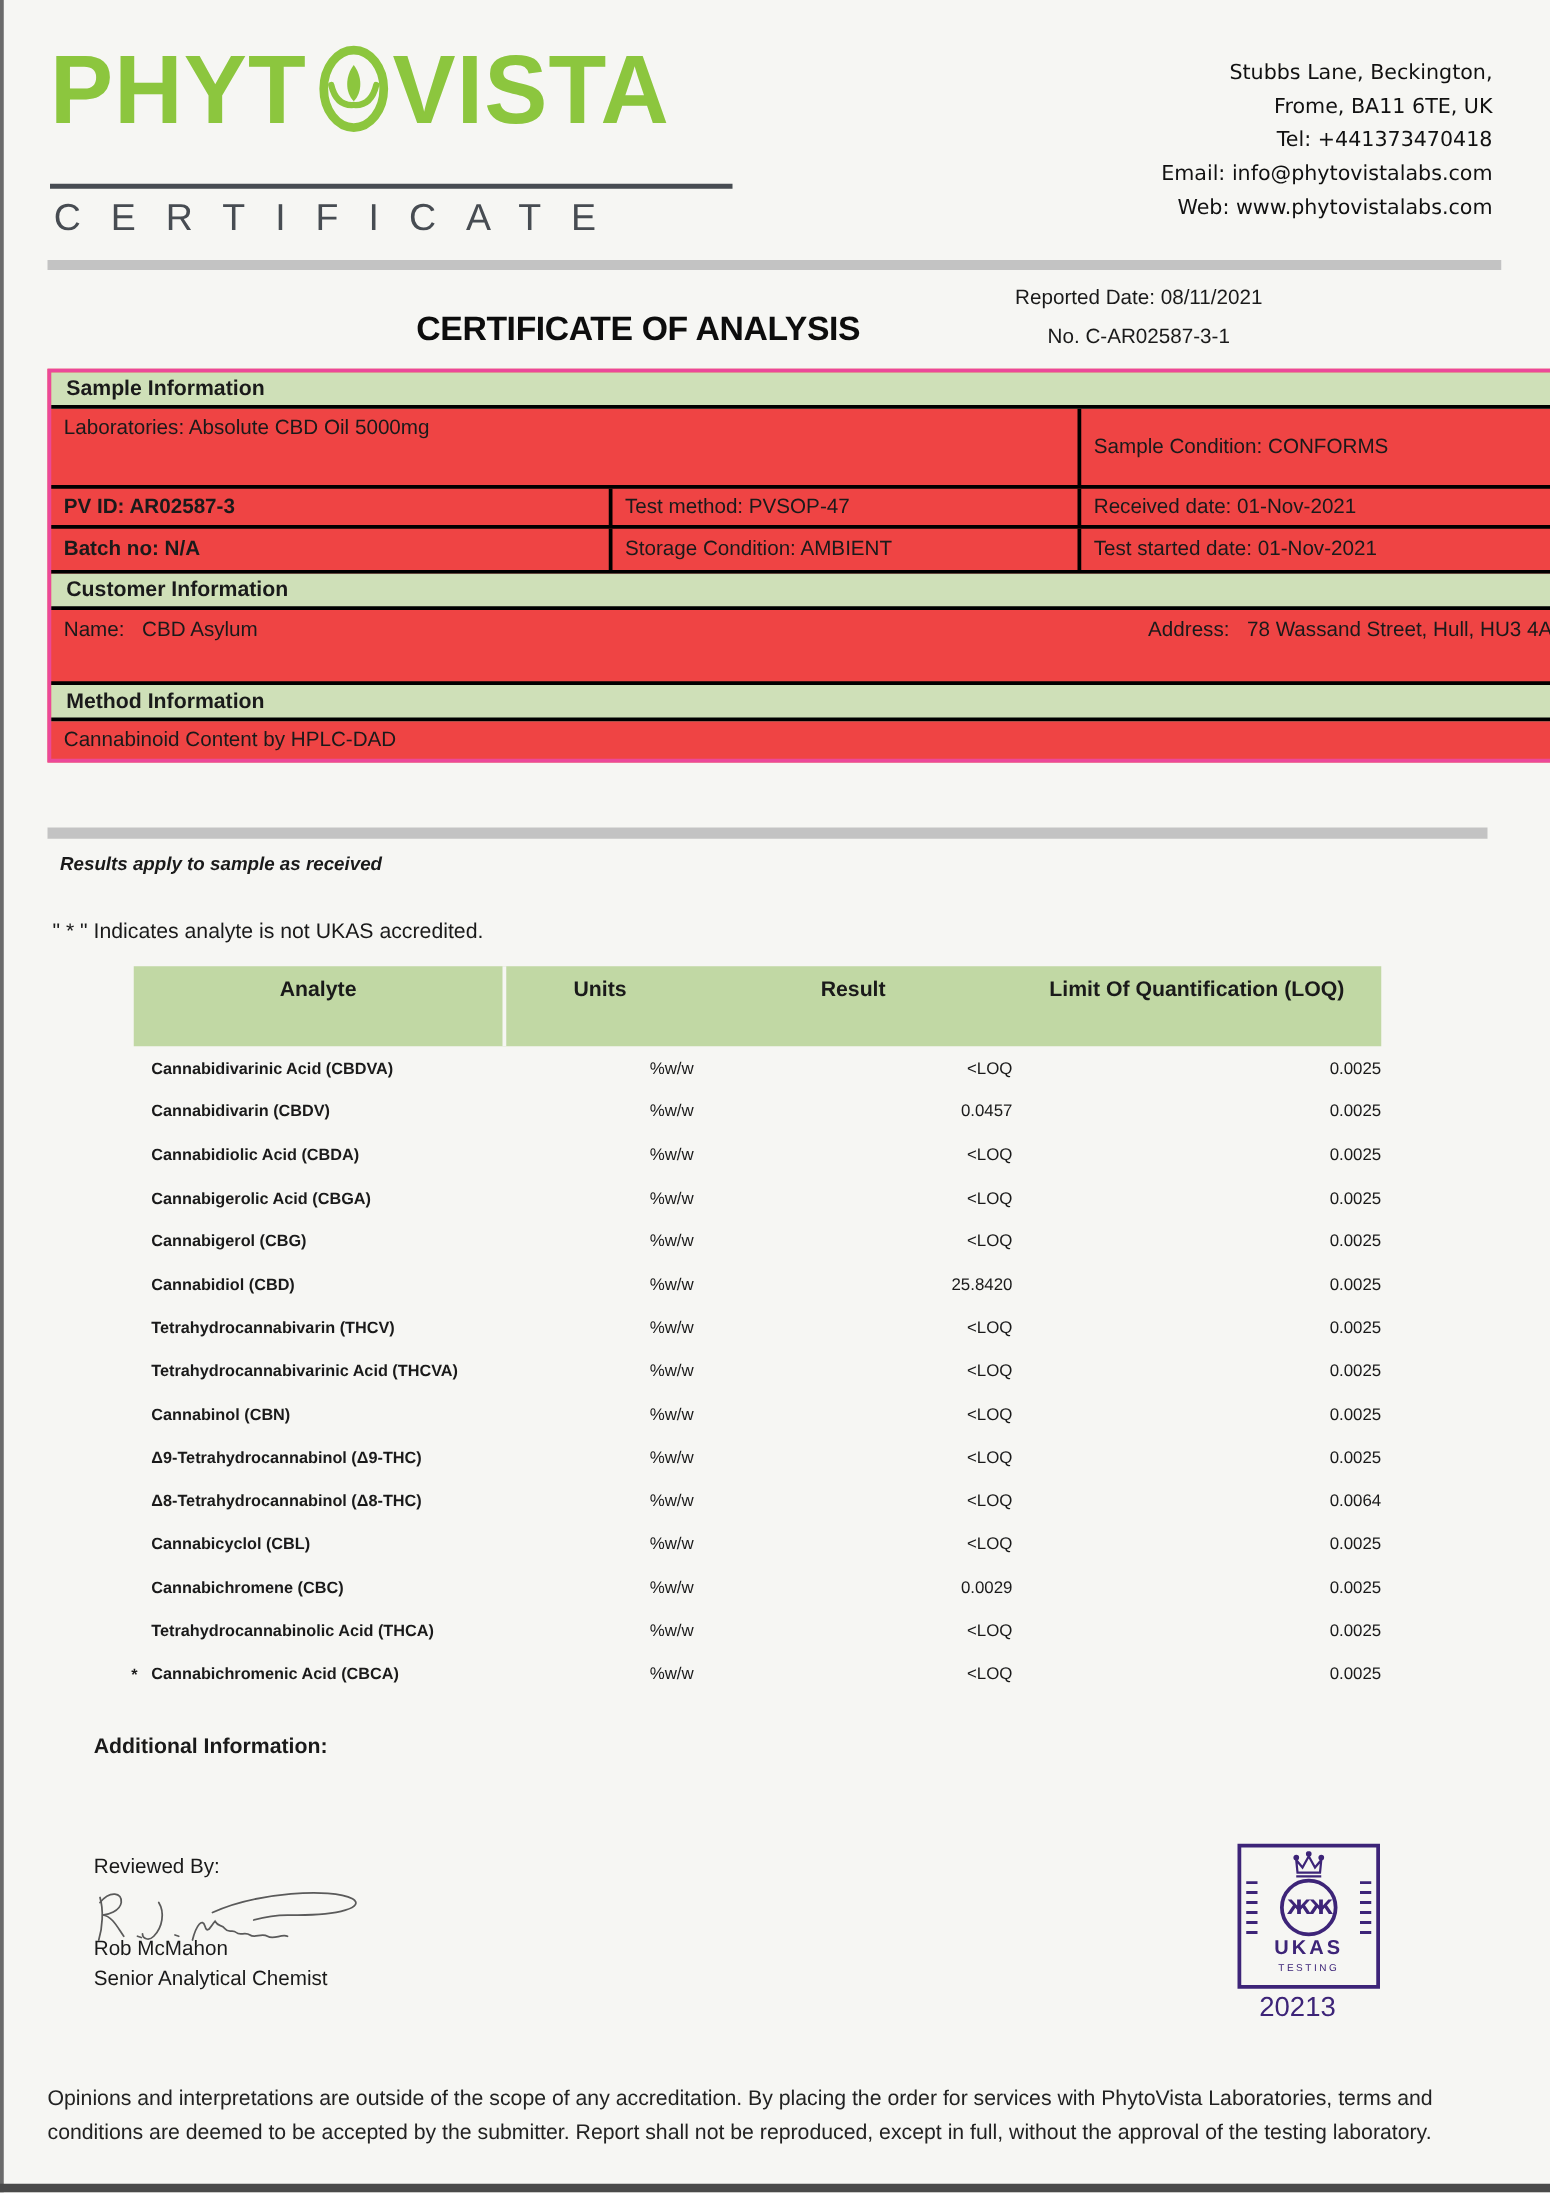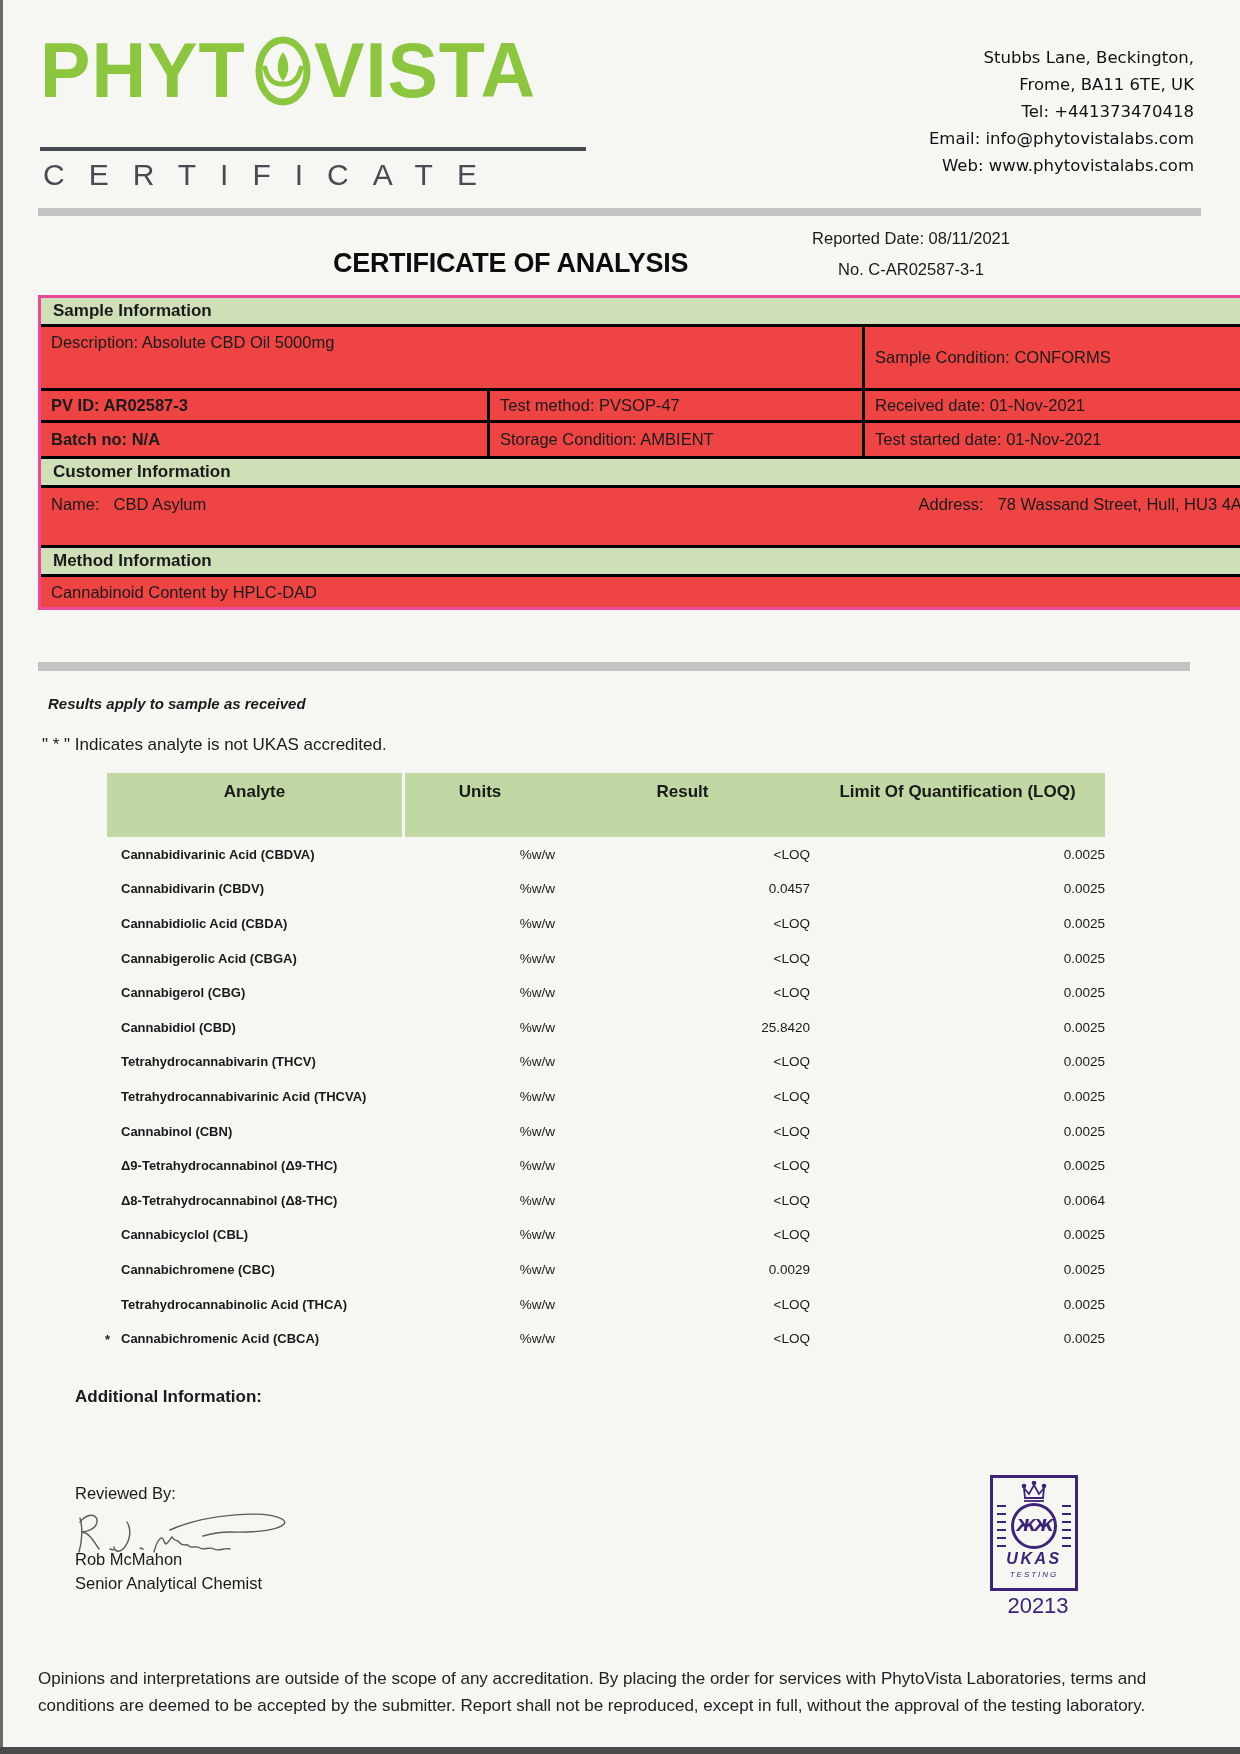--- a/index.html
+++ b/index.html
@@ -40,21 +40,21 @@
   .r-desc{height:64px;}
   .r-desc .c1{width:824px;align-items:flex-start;padding-top:6px;}
   .r-desc .c2{flex:1;}
   .r-3a{height:32px;} .r-3b{height:36px;}
   .c-a{width:449px;font-weight:bold;} .c-b{width:375px;} .c-c{flex:1;}
   .r-cust{height:60px;display:flex;flex-direction:row;justify-content:space-between;padding:7px 0 8px 10px;font-size:16.5px;border-bottom:3px solid #000;box-sizing:border-box;}
   .lbl-gap{display:inline-block;width:14px;}
   .r-method{height:30px;display:flex;align-items:center;padding-left:10px;font-size:16.5px;}
 
   .gray-bar2{left:38px;top:662px;width:1152px;height:9px;background:#c3c3c3;}
-  .note-italic{left:48px;top:683px;font-size:15px;font-weight:bold;font-style:italic;margin-top:12px;}
+  .note-italic{left:48px;top:683px;font-size:15px;font-weight:bold;font-style:italic;}
   .accred-note{left:42px;top:735px;font-size:17px;}
 
   
   .results{left:107px;top:773px;width:998px;}
   .res-head{display:grid;grid-template-columns:298px 150px 255px 295px;background:var(--thead-green,#c1d8a4);height:64px;box-sizing:border-box;}
   .res-head div{font-size:17px;font-weight:bold;text-align:center;padding-top:9px;box-sizing:border-box;}
   .res-head .h-analyte{border-right:3px solid #f6f6f3;}
   .res-body .r-row{display:grid;grid-template-columns:298px 150px 255px 295px;height:34.6px;align-items:center;font-size:13.5px;}
   .c-analyte{position:relative;padding-left:14px;font-weight:bold;font-size:13px;}
   .c-analyte .flag{position:absolute;left:-2px;top:1px;font-weight:bold;font-size:13px;}
@@ -62,21 +62,21 @@
 
   .additional{left:75px;top:1387px;font-size:17px;font-weight:bold;}
 
   
   .reviewed-lbl{left:75px;top:1484px;font-size:16.5px;}
   .signature{left:70px;top:1502px;}
   .sig-name{left:75px;top:1550px;font-size:16.5px;}
   .sig-title{left:75px;top:1574px;font-size:16.5px;}
 
   
-  .ukas-box{left:990px;top:1475px;width:88px;height:116px;border:3px solid var(--ukas-purple,#3d2478);box-sizing:border-box;font-style:italic;}
+  .ukas-box{left:990px;top:1475px;width:114px;height:116px;border:3px solid var(--ukas-purple,#3d2478);box-sizing:border-box;}
   .ukas-inner{position:relative;width:100%;height:100%;}
   .ukas-crown{position:absolute;left:50%;top:3px;transform:translateX(-50%);}
   .ukas-ticks{position:absolute;top:27px;width:9px;height:46px;background:repeating-linear-gradient(to bottom,var(--ukas-purple,#3d2478) 0 2px,transparent 2px 8px);}
   .ticks-l{left:4px;} .ticks-r{right:4px;}
   .ukas-circle{position:absolute;left:50%;top:25px;transform:translateX(-50%);width:40px;height:40px;border:3px solid var(--ukas-purple,#3d2478);border-radius:50%;display:flex;align-items:center;justify-content:center;}
   .ukas-mark{font-family:"DejaVu Sans",sans-serif;font-size:16px;font-weight:bold;color:var(--ukas-purple,#3d2478);letter-spacing:-2px;line-height:1;}
   .ukas-word{position:absolute;left:0;right:0;top:72px;text-align:center;font-size:16px;font-weight:bold;letter-spacing:2.5px;color:var(--ukas-purple,#3d2478);}
   .ukas-sub{position:absolute;left:0;right:0;top:92px;text-align:center;font-size:8px;letter-spacing:2px;color:var(--ukas-purple,#3d2478);}
   .ukas-number{left:986px;top:1593px;width:104px;text-align:center;font-size:22px;color:var(--ukas-purple,#3d2478);}
 
@@ -116,21 +116,21 @@
   <div>Reported Date: 08/11/2021</div>
   <div class="no">No. C-AR02587-3-1</div>
 </div>
 <div class="abs coa-title">CERTIFICATE OF ANALYSIS</div>
 
 <div class="abs info-tbl">
   <div class="sec-bar">
     <span>Sample Information</span>
   </div>
   <div class="row r-desc">
-    <div class="cell brd c1">Description: Absolute CBD Oil 5000mg</div>
+    <div class="cell brd c1">Laboratories: Absolute CBD Oil 5000mg</div>
     <div class="cell c2">Sample Condition: CONFORMS</div>
   </div>
   <div class="row r-3a">
     <div class="cell brd c-a">PV ID: AR02587-3</div>
     <div class="cell brd c-b">Test method: PVSOP-47</div>
     <div class="cell c-c">Received date: 01-Nov-2021</div>
   </div>
   <div class="row r-3b">
     <div class="cell brd c-a">Batch no: N/A</div>
     <div class="cell brd c-b">Storage Condition: AMBIENT</div>

